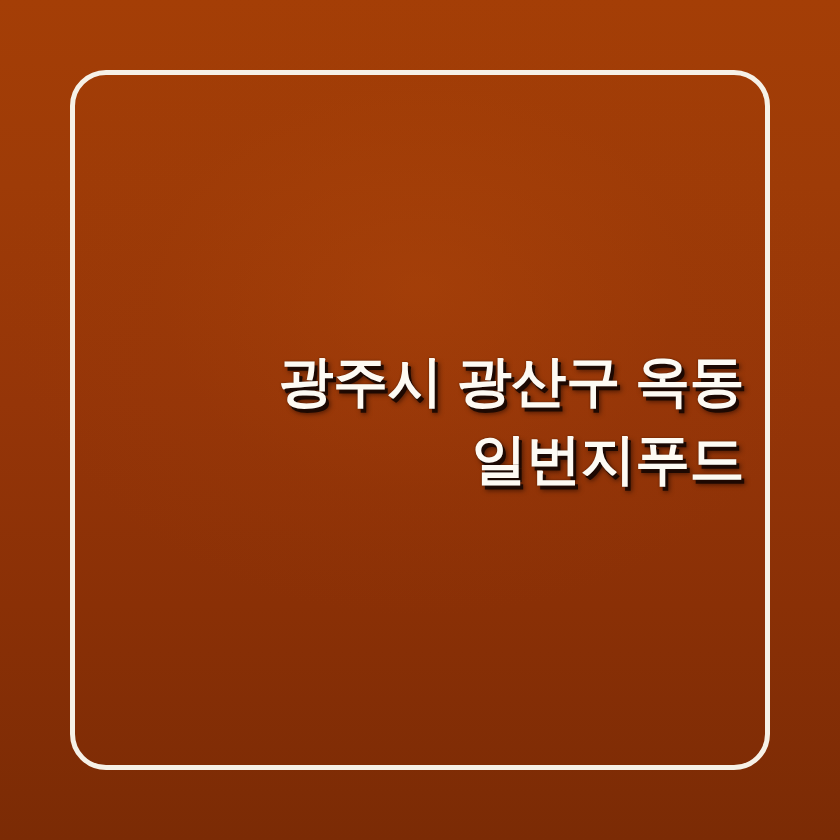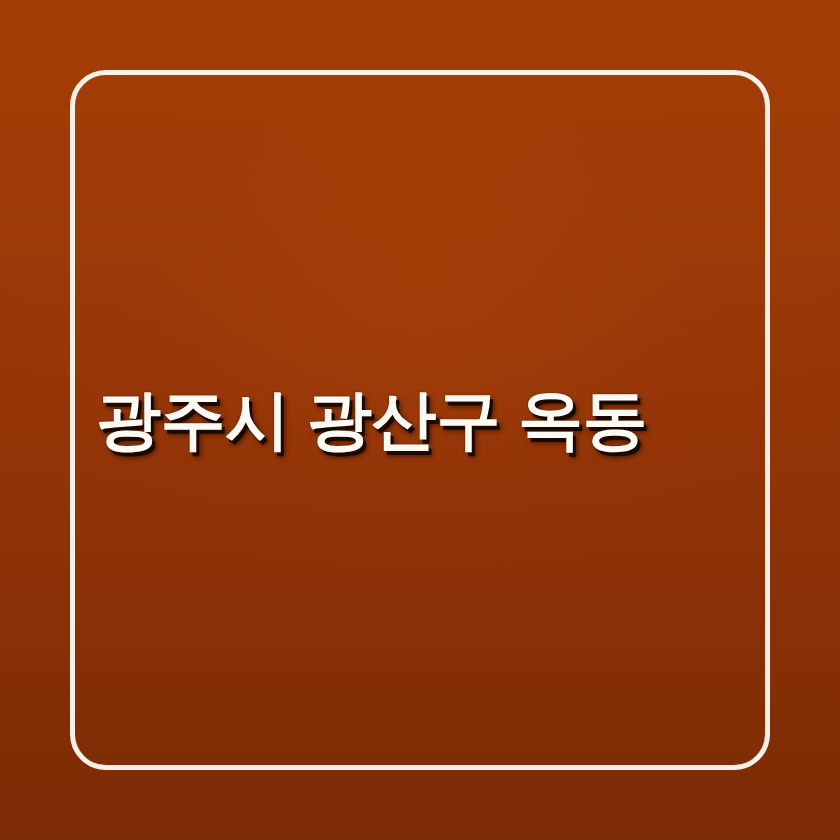--- a/index.html
+++ b/index.html
@@ -53,37 +53,38 @@
     flex-direction: column;
     align-items: center;
     justify-content: center;
     z-index: 3;
     padding: 0 96px;
     box-sizing: border-box;
   }
   .title-line {
     display: block;
     width: 100%;
-    text-align: left;
+    text-align: right;
     color: #fdfaf3;
-    font-size: 65px;
+    font-size: 55px;
     font-weight: bold;
     line-height: 78px;
     letter-spacing: -0.5px;
     white-space: nowrap;
     text-shadow:
       3px 4px 0 rgba(20, 6, 2, 0.88),
       4px 5px 5px rgba(15, 4, 1, 0.60),
       0 0 2px rgba(25, 8, 2, 0.55);
   }
 </style>
 </head>
 <body>
 
 <div id="poster">
 
   <div class="frame-border"></div>
 
   <div class="title-block">
     <span class="title-line">광주시 광산구 옥동</span>
+    <span class="title-line">일번지푸드</span>
   </div>
 
 </div>
 
 </body></html>

